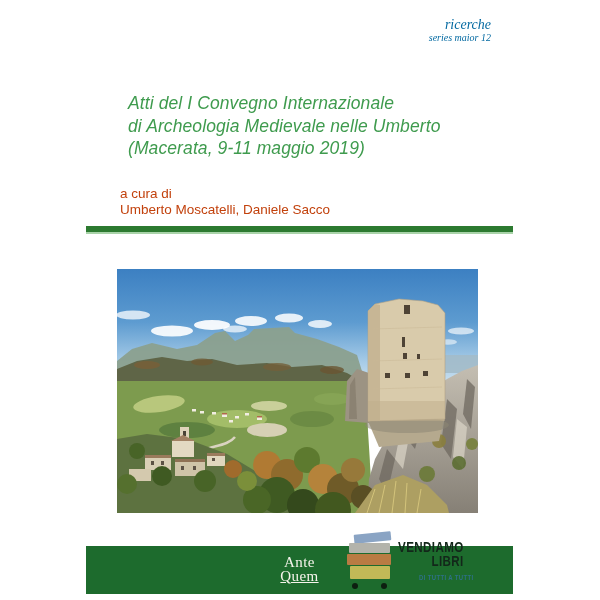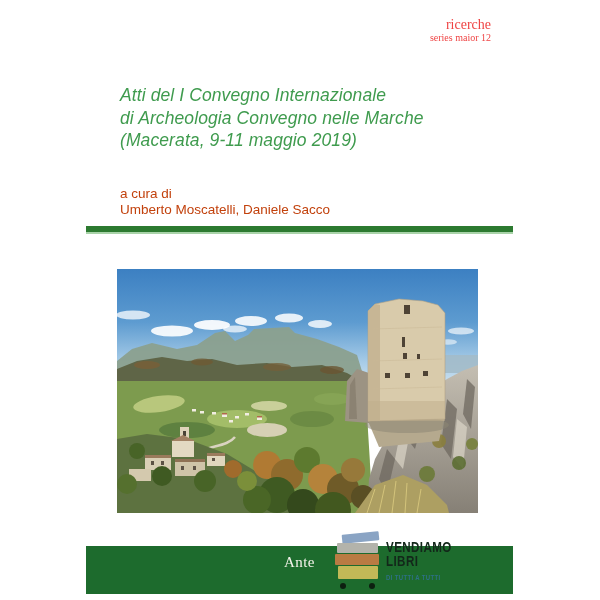--- a/index.html
+++ b/index.html
@@ -1,42 +1,42 @@
 <!DOCTYPE html>
 <html><head>
 <meta charset="utf-8">
 <style>
   html,body{margin:0;padding:0;background:#ffffff;}
   .cover{
     position:relative;width:600px;height:600px;background:#ffffff;overflow:hidden;
     font-family:"Liberation Sans",sans-serif;
   }
   
-  .series{position:absolute;top:17px;right:109px;text-align:right;color:#ef4444;
-    font-family:"Liberation Serif",serif;}
+  .series{position:absolute;top:17px;right:109px;text-align:right;color:#0369a1;
+    font-family:"Liberation Serif",serif;font-style:italic;}
   .series-name{font-size:14px;line-height:15px;}
   .series-sub{font-size:10px;line-height:12px;text-align:right;}
   
-  .title{position:absolute;left:120px;top:84px;margin:0;font-style:italic;font-weight:400;
+  .title{position:absolute;left:120px;top:84px;margin:8px;font-style:italic;font-weight:400;
     color:#3f9b4e;font-size:17.5px;line-height:22.5px;letter-spacing:.1px;}
   
   .editors{position:absolute;left:120px;top:186px;color:#c2410c;font-size:13.5px;line-height:15.5px;}
   
   .rule{position:absolute;left:86px;top:226px;width:427px;height:6px;background:#2c7a30;
     border-bottom:2px solid #a9d3a9;}
   
   .photo{position:absolute;left:117px;top:269px;width:361px;height:244px;}
   .photo svg{display:block;}
   
   .band{position:absolute;left:86px;top:546px;width:427px;height:48px;background:#1d6b2d;}
   .publisher{position:absolute;left:86px;top:556px;width:427px;text-align:center;color:#f6f4ec;
     font-family:"Liberation Serif",serif;font-size:15px;line-height:13.5px;letter-spacing:.4px;}
   .publisher .q{text-decoration:underline;}
   
-  .vendor{position:absolute;left:335px;top:532px;width:150px;height:60px;}
+  .vendor{position:absolute;left:347px;top:532px;width:150px;height:60px;text-align:right;}
   .cart{position:absolute;left:0;top:0;width:48px;height:58px;}
   .book{position:absolute;border-radius:1px;}
   .book-blue{left:7px;top:1px;width:37px;height:9px;background:#8aa4c4;transform:rotate(-6deg);}
   .book-gray{left:2px;top:11px;width:41px;height:10px;background:#b3b3ab;}
   .book-orange{left:0px;top:22px;width:44px;height:11px;background:#b97b43;}
   .book-khaki{left:3px;top:34px;width:40px;height:13px;background:#c2b957;}
   .wheel{position:absolute;width:6px;height:6px;border-radius:50%;background:#0d1f10;top:51px;}
   .wheel-left{left:5px;} .wheel-right{left:34px;}
   .vendor-text{position:absolute;left:51px;top:8px;}
   .vt1,.vt2{font-size:14.5px;font-weight:bold;color:#13271a;line-height:14px;
@@ -49,21 +49,21 @@
 
 <div class="cover">
 
   <div class="series">
     <div class="series-name">ricerche</div>
     <div class="series-sub">series maior 12</div>
   </div>
 
   <h1 class="title">
     <div>Atti del I Convegno Internazionale</div>
-    <div>di Archeologia Convegno nelle Marche</div>
+    <div>di Archeologia Medievale nelle Umberto</div>
     <div>(Macerata, 9-11 maggio 2019)</div>
   </h1>
 
   <div class="editors">
     <div>a cura di</div>
     <div>Umberto Moscatelli, Daniele Sacco</div>
   </div>
 
   <div class="rule"></div>
 
@@ -233,20 +233,21 @@
         <line x1="288" y1="244" x2="290" y2="214"></line>
         <line x1="300" y1="244" x2="304" y2="220"></line>
       </g>
     </svg>
   </div>
 
   <div class="band"></div>
 
   <div class="publisher">
     <div>Ante</div>
+    <div class="q">Quem</div>
   </div>
 
   <div class="vendor">
     <div class="cart">
       <div class="book book-blue"></div>
       <div class="book book-gray"></div>
       <div class="book book-orange"></div>
       <div class="book book-khaki"></div>
       <div class="wheel wheel-left"></div>
       <div class="wheel wheel-right"></div>

